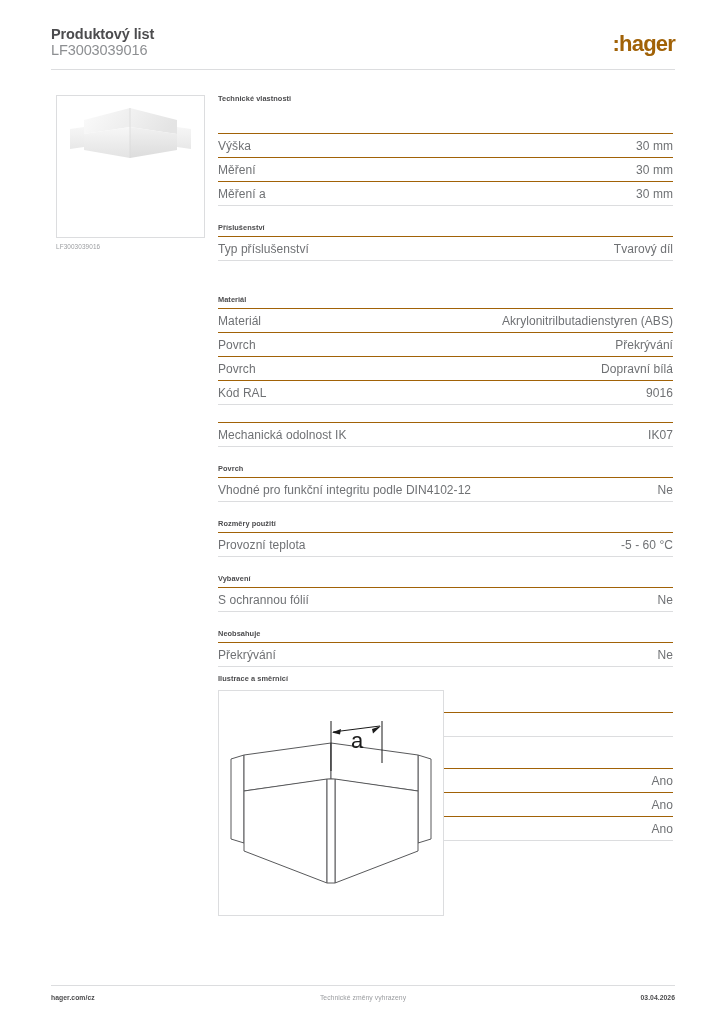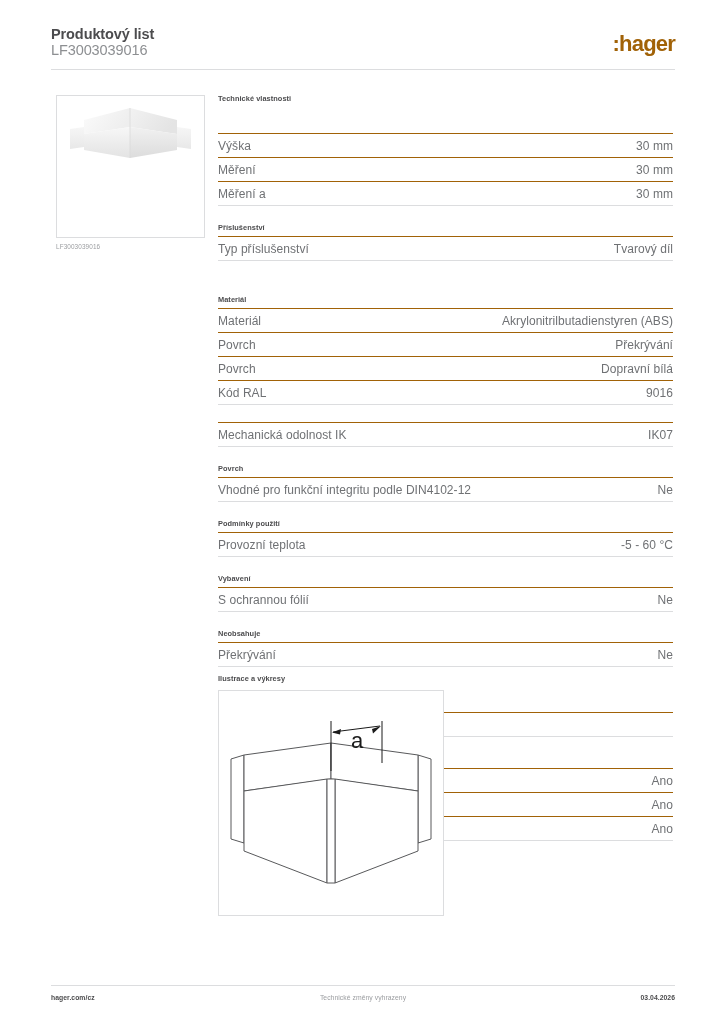--- a/index.html
+++ b/index.html
@@ -294,21 +294,21 @@
         <div class="group-gap"></div>
         <div class="group">
           <div class="group-head">Povrch</div>
           <div class="row last">
             <span class="k">Vhodné pro funkční integritu podle DIN4102-12</span>
             <span class="v">Ne</span>
           </div>
         </div>
         <div class="group-gap"></div>
         <div class="group">
-          <div class="group-head">Podmínky použití</div>
+          <div class="group-head">Rozměry použití</div>
           <div class="row last">
             <span class="k">Provozní teplota</span>
             <span class="v">-5 - 60 °C</span>
           </div>
         </div>
         <div class="group-gap"></div>
         <div class="group">
           <div class="group-head">Vybavení</div>
           <div class="row last">
             <span class="k">S ochrannou fólií</span>
@@ -343,21 +343,21 @@
             <span class="v">Ano</span>
           </div>
           <div class="row last">
             <span class="k">V souladu se směrnicí RoHS</span>
             <span class="v">Ano</span>
           </div>
         </div>
       </div>
   </div>
 
-  <div class="draw-title">Ilustrace a výkresy</div>
+  <div class="draw-title">Ilustrace a směrnicí</div>
   <div class="draw-box">
     <svg viewBox="0 0 224 224" width="224" height="224">
       <g fill="#ffffff" stroke="#58595b" stroke-width="1" stroke-linejoin="round">
 
         <path d="M12 68 L25 64 L25 152 L12 148 Z"></path>
 
         <path d="M212 68 L199 64 L199 152 L212 148 Z"></path>
 
         <path d="M25 64 L112 52 L112 88 L25 100 Z"></path>
 

